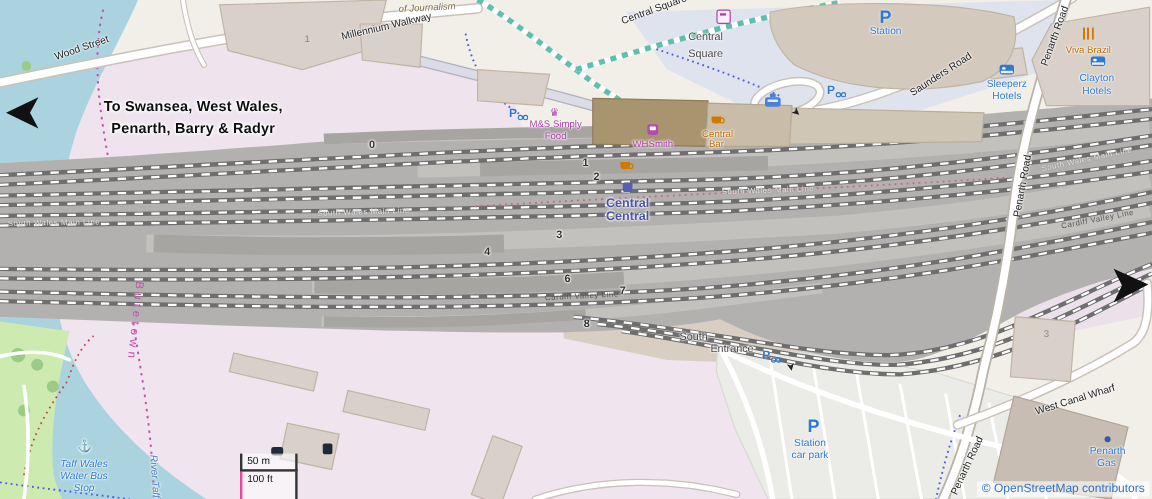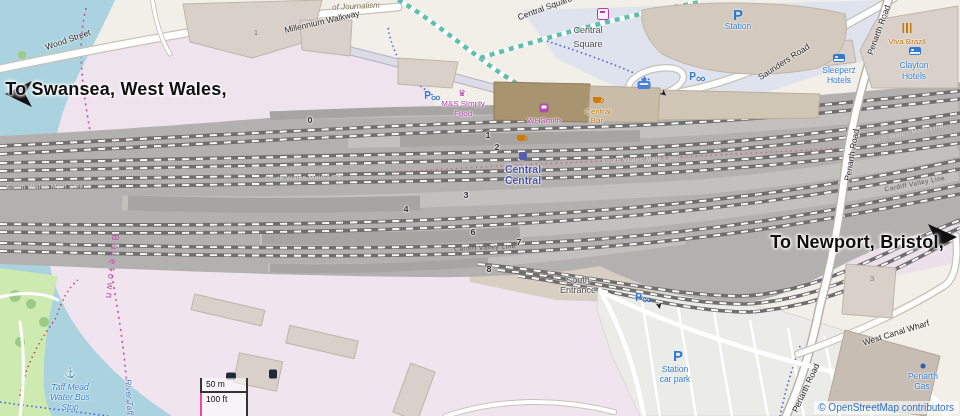--- a/index.html
+++ b/index.html
@@ -6,22 +6,22 @@
   .map{position:relative;width:960px;height:416px;overflow:hidden;background:#f2efe9;
        font-family:"Liberation Sans",sans-serif;}
   .map svg.base{position:absolute;left:0;top:0;}
   
   .rc{fill:none;stroke:#6e6e6e;stroke-width:3.6px;}
   .rd{fill:none;stroke:#ffffff;stroke-width:1.9px;stroke-dasharray:7 7;}
   
   .lbl{position:absolute;white-space:nowrap;transform:translate(-50%,-50%) rotate(var(--r,0deg));
        font-size:8.5px;color:#222;line-height:1.05;text-align:center;
        text-shadow:0 0 2px #fff,0 0 2px #fff,0 0 2px #fff;}
-  .dir{font-size:18px;font-weight:600;color:#0e0e0e;letter-spacing:.2px;
-       text-shadow:0 0 2px #fff,0 0 3px #fff,0 0 4px #fff,0 0 4px #fff;}
+  .dir{font-size:12px;font-weight:600;color:#0e0e0e;letter-spacing:.2px;
+       text-shadow:0 0 2px #fff,0 0 3px #fff,0 0 4px #fff,0 0 4px #fff;margin-left:45px;}
   .poi-b{color:#2f7ad1;font-size:8.5px;}
   .poi-m{color:#ad3cab;font-size:8px;}
   .poi-o{color:#bf6c00;font-size:8px;}
   .gray{color:#4a4a4a;font-size:9px;}
   .bnum{color:#8a8578;font-size:8px;text-shadow:none;}
   .rail-w{color:#e8e8e8;font-size:6.5px;letter-spacing:.5px;text-shadow:0 0 1px #666;}
   .rail-d{color:#585858;font-size:6.5px;letter-spacing:.5px;text-shadow:none;}
   .plnum{font-size:9px;font-weight:600;color:#323232;}
   .stn{color:#4b55a8;font-weight:bold;font-size:10.5px;}
   .it{font-style:italic;}
@@ -224,21 +224,21 @@
   <polygon fill="#cfc6b6" stroke="#bbae99" points="660,90 820,94 818,118 658,120"></polygon>
   <polygon fill="#c7bdb2" stroke="#b1a597" points="845,330 940,356 926,416 828,402"></polygon>
 
   <path fill="#111" d="M32,81 L5,94 L32,107 L25,94 Z"></path>
   <path fill="#111" d="M928,252 L957,237 L928,224 L935,238 Z"></path>
   <path fill="#222" transform="translate(663,93) rotate(130)" d="M0,-4 L3,2 L0,0.5 L-3,2 Z"></path>
   <path fill="#222" transform="translate(659,305) rotate(170)" d="M0,-4 L3,2 L0,0.5 L-3,2 Z"></path>
 </svg>
 
 <div class="lbl dir" style="left:116px;top:89px">To Swansea, West Wales,</div>
-<div class="lbl dir" style="left:857px;top:242px">To Newport, Bristol,</div>
+<div class="lbl dir" style="left:116px;top:107px">Penarth, Barry &amp; Radyr</div>
 
 <div class="lbl" style="left:68px;top:40px;--r:-19deg">Wood Street</div>
 <div class="lbl" style="left:322px;top:22px;--r:-13deg">Millennium Walkway</div>
 <div class="lbl jrn" style="left:356px;top:7px;--r:-3deg">of Journalism</div>
 <div class="lbl" style="left:545px;top:8px;--r:-20deg">Central Square</div>
 <div class="lbl" style="left:784px;top:62px;--r:-33deg">Saunders Road</div>
 <div class="lbl" style="left:879px;top:30px;--r:-70deg">Penarth Road</div>
 <div class="lbl" style="left:852px;top:155px;--r:-80deg">Penarth Road</div>
 <div class="lbl" style="left:806px;top:388px;--r:-65deg">Penarth Road</div>
 <div class="lbl" style="left:896px;top:333px;--r:-17deg">West Canal Wharf</div>
@@ -263,21 +263,21 @@
 <div class="lbl plnum" style="left:519px;top:243px">7</div>
 <div class="lbl plnum" style="left:489px;top:270px">8</div>
 
 <div class="lbl bnum" style="left:256px;top:33px">1</div>
 <div class="lbl bnum" style="left:872px;top:279px">3</div>
 
 <div class="ic tick" style="left:603px;top:14px"></div>
 <div class="lbl gray" style="left:588px;top:31px">Central</div>
 <div class="lbl gray" style="left:588px;top:45px">Square</div>
 <div class="lbl gray" style="left:578px;top:281px">South</div>
-<div class="lbl gray" style="left:578px;top:291px">Entrance</div>
+<div class="lbl gray" style="left:610px;top:291px">Entrance</div>
 <div class="lbl admin" style="left:112px;top:268px;--r:96deg">Butetown</div>
 <div class="lbl water-lbl" style="left:129px;top:397px;--r:86deg">River Taff</div>
 
 <div class="lbl crown" style="left:462px;top:94px">♛</div>
 <div class="lbl poi-m" style="left:463px;top:104px">M&amp;S Simply</div>
 <div class="lbl poi-m" style="left:463px;top:114px">Food</div>
 
 <div class="ic shopsq" style="left:544px;top:108px"></div>
 <div class="lbl poi-m" style="left:544px;top:121px">WHSmith</div>
 
@@ -302,21 +302,21 @@
 
 <div class="ic dotI" style="left:923px;top:366px"></div>
 <div class="lbl poi-b" style="left:923px;top:376px">Penarth</div>
 <div class="lbl poi-b" style="left:922px;top:386px">Gas</div>
 
 <div class="lbl p-big" style="left:678px;top:356px">P</div>
 <div class="lbl poi-b" style="left:675px;top:369px">Station</div>
 <div class="lbl poi-b" style="left:675px;top:379px">car park</div>
 
 <div class="lbl anchor" style="left:71px;top:373px">⚓</div>
-<div class="lbl poi-b it" style="left:70px;top:387px">Taff Mead</div>
+<div class="lbl poi-b it" style="left:70px;top:387px">Taff Wales</div>
 <div class="lbl poi-b it" style="left:70px;top:397px">Water Bus</div>
 <div class="lbl poi-b it" style="left:70px;top:407px">Stop</div>
 
 <div class="ic pbike" style="left:432px;top:95px">
   <span>P</span>
   <svg width="9" height="6">
         <circle cx="2.5" cy="3.5" r="1.8"></circle>
         <circle cx="6.8" cy="3.5" r="1.8"></circle>
       </svg>
 </div>

